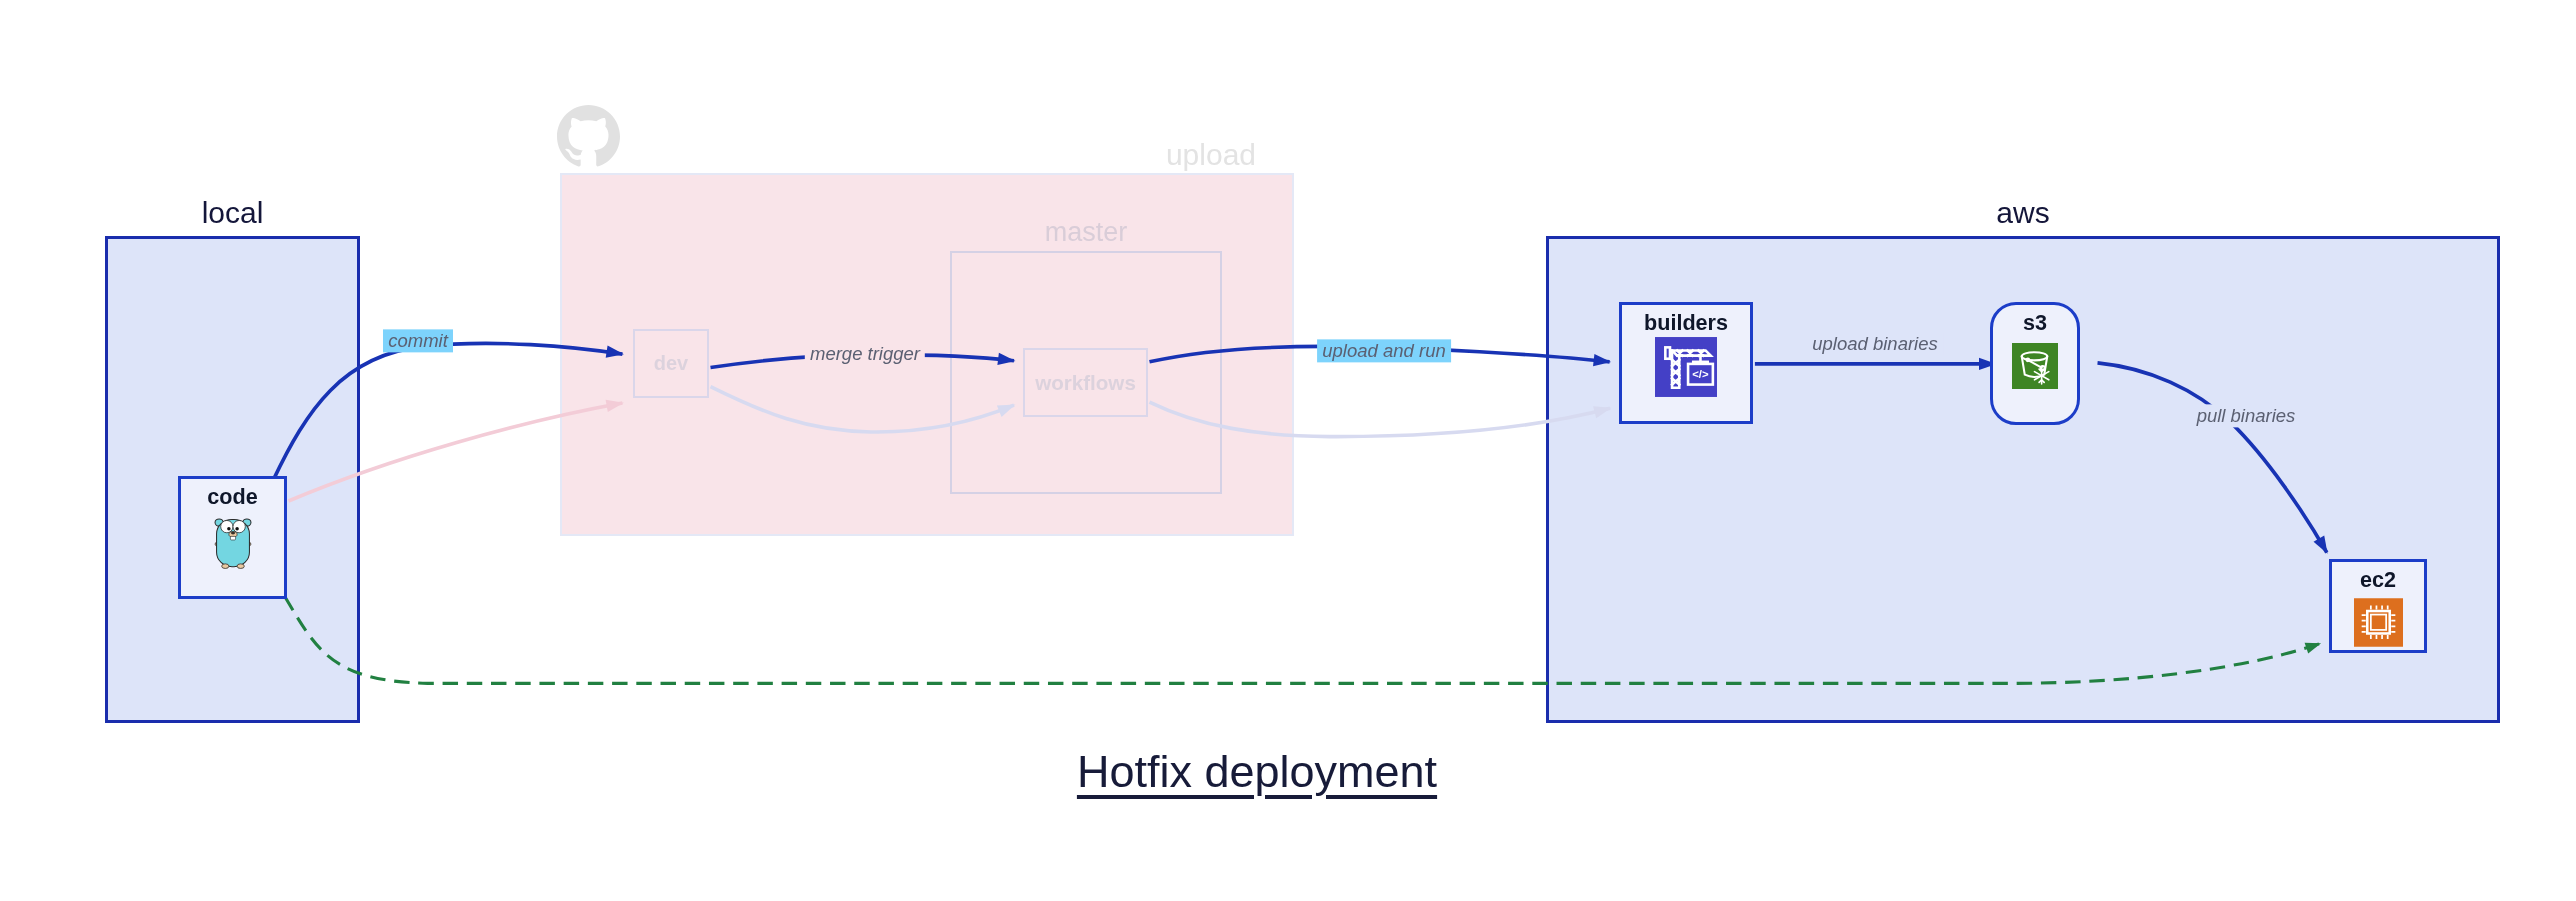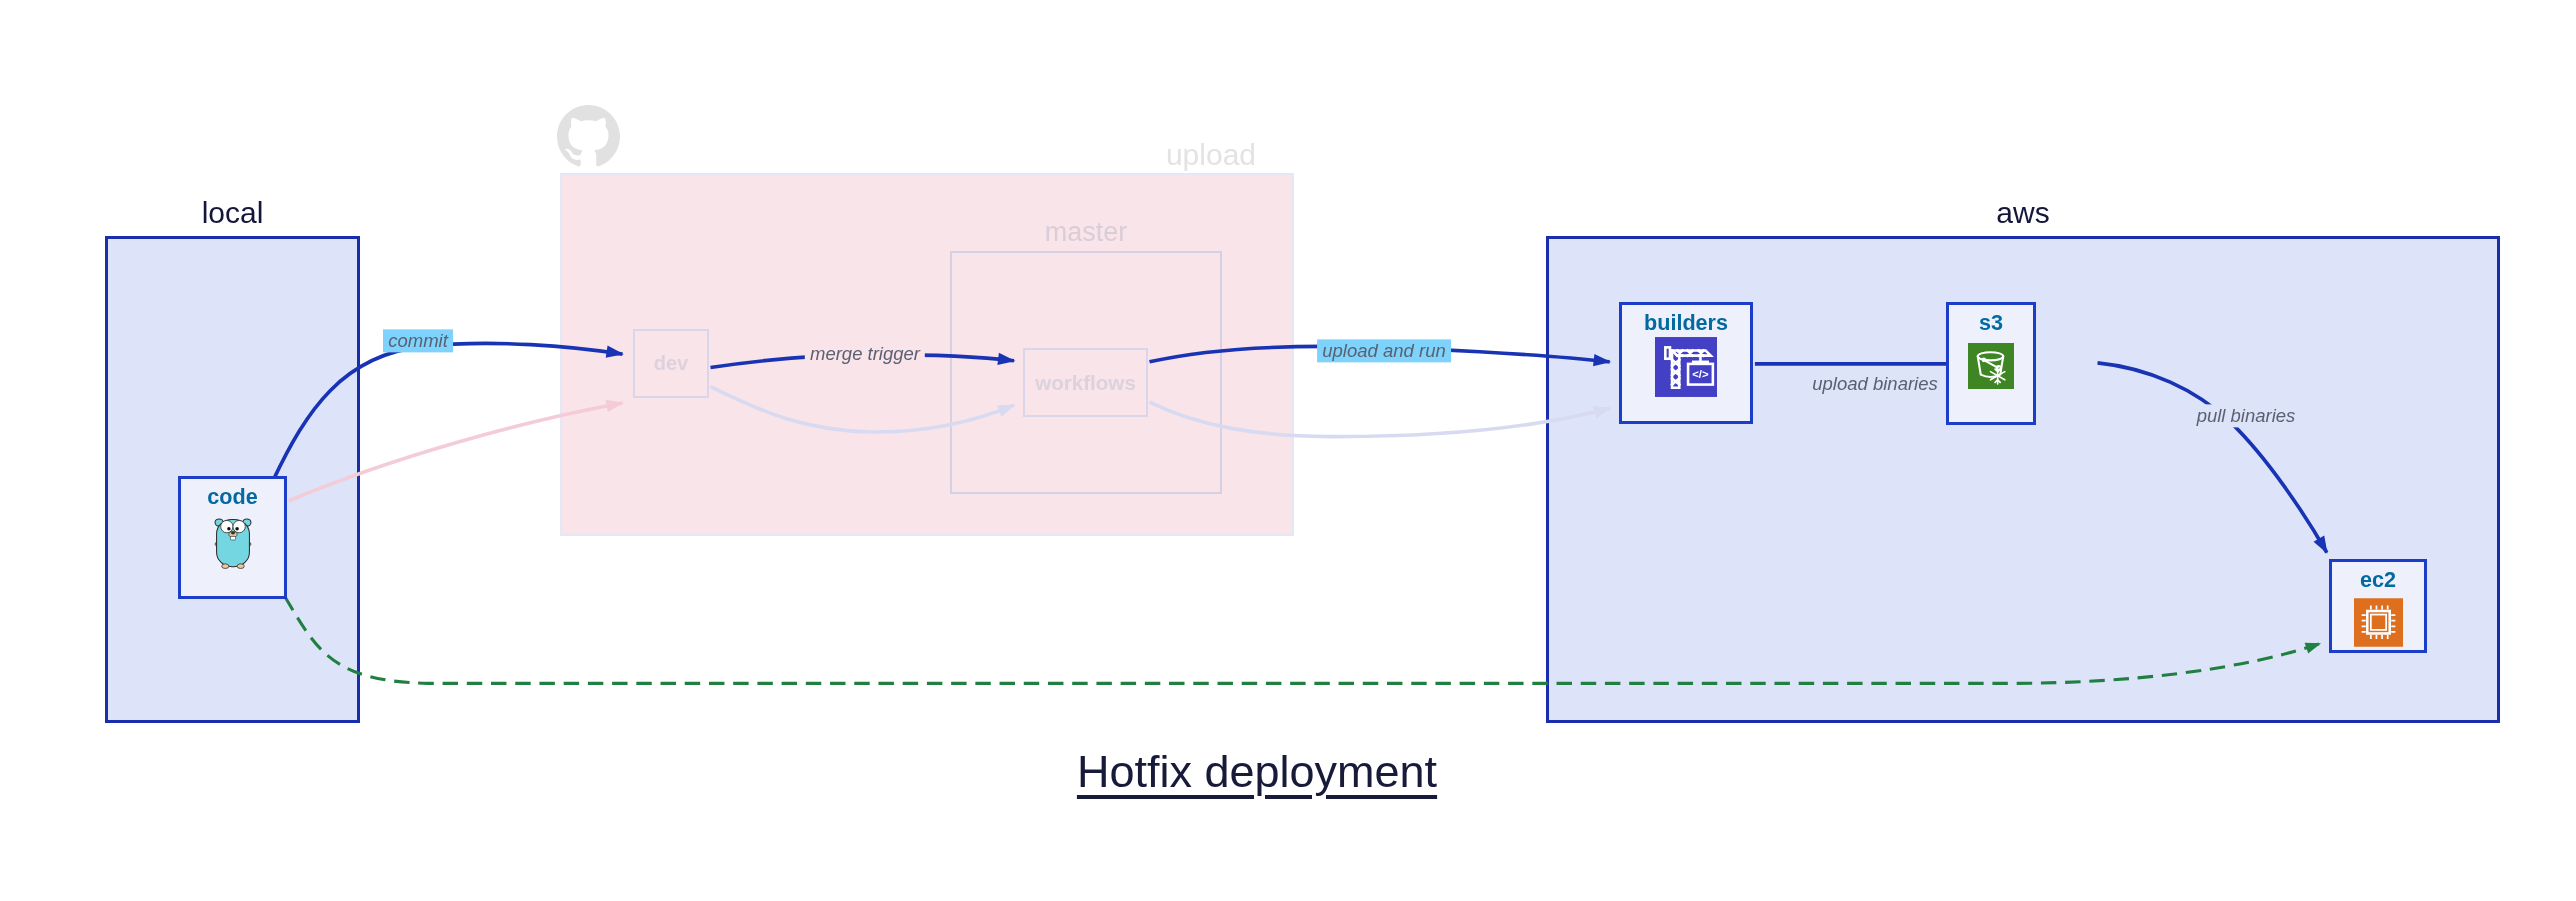--- a/index.html
+++ b/index.html
@@ -25,21 +25,21 @@
   .container-label.faded-pink{color:#d9cdd8;font-size:27px;}
 
   
   .node{
     position:absolute;box-sizing:border-box;
     display:flex;flex-direction:column;align-items:center;
   }
   .node.bright{border:3.1px solid #1c3dc8;background:#eef1fc;}
   .node.faded{border:2.6px solid #dad6ea;background:transparent;justify-content:center;}
   .node-label{
-    font-size:21.6px;font-weight:bold;color:#0369a1;line-height:1.25;padding-top:5.2px;
+    font-size:21.6px;font-weight:bold;color:#0f172a;line-height:1.25;padding-top:5.2px;
   }
   .node.faded .node-label{color:#dcd2dd;padding-top:0;}
 
   .icon-tile{display:block;}
 
   
   svg.edges{position:absolute;left:0;top:0;pointer-events:none;}
 
   
   .edge-label{
@@ -154,21 +154,21 @@
           <path d="M33,44 L47,56 M47,44 L33,56 M33,62 L47,74 M47,62 L33,74 M33,80 L47,92 M47,80 L33,92"></path>
           <path d="M88,36 L88,48"></path>
           <path d="M74,48 L102,48"></path>
           <rect x="64" y="52" width="48" height="40"></rect>
         </g>
         <text x="88" y="80" text-anchor="middle" font-size="22" font-weight="bold" fill="#ffffff" font-family="Liberation Sans, sans-serif">&lt;/&gt;</text>
       </svg>
     </span>
   </div>
 
-  <div class="node bright" style="left:1946px;top:302px;width:90px;height:123px;">
+  <div class="node bright" style="left:1990px;top:302px;width:90px;height:123px;border-radius:26px;">
     <div class="node-label">s3</div>
     <span class="icon-tile" style="margin-top:6.2px;">
       <svg width="46" height="46" viewBox="0 0 90 90">
         <rect x="0" y="0" width="90" height="90" fill="#3e8524"></rect>
         <g stroke="#ffffff" stroke-width="4" fill="none" stroke-linecap="round">
           <ellipse cx="44" cy="26" rx="25" ry="8"></ellipse>
           <path d="M19,26 L25,62 Q44,71 63,62 L69,26"></path>
           <circle cx="31" cy="33" r="2.6"></circle>
           <path d="M32,34 L58,48"></path>
           <circle cx="60" cy="49" r="4"></circle>
@@ -199,19 +199,19 @@
           <path d="M15,33 L23,33 M15,44 L23,44 M15,55 L23,55 M15,66 L23,66"></path>
           <path d="M73,33 L81,33 M73,44 L81,44 M73,55 L81,55 M73,66 L81,66"></path>
         </g>
       </svg>
     </span>
   </div>
 
   <div class="edge-label bg-white" style="left:418px;top:341px;">commit</div>
   <div class="edge-label bg-pink" style="left:865px;top:354px;">merge trigger</div>
   <div class="edge-label bg-white" style="left:1384px;top:351px;">upload and run</div>
-  <div class="edge-label bg-lav" style="left:1875px;top:384px;">upload binaries</div>
+  <div class="edge-label bg-lav" style="left:1875px;top:344px;">upload binaries</div>
   <div class="edge-label bg-lav" style="left:2246px;top:416px;">pull binaries</div>
 
   <div class="diagram-title" style="left:1257px;top:746px;">Hotfix deployment</div>
 
 </div>
 
 
 </body></html>

